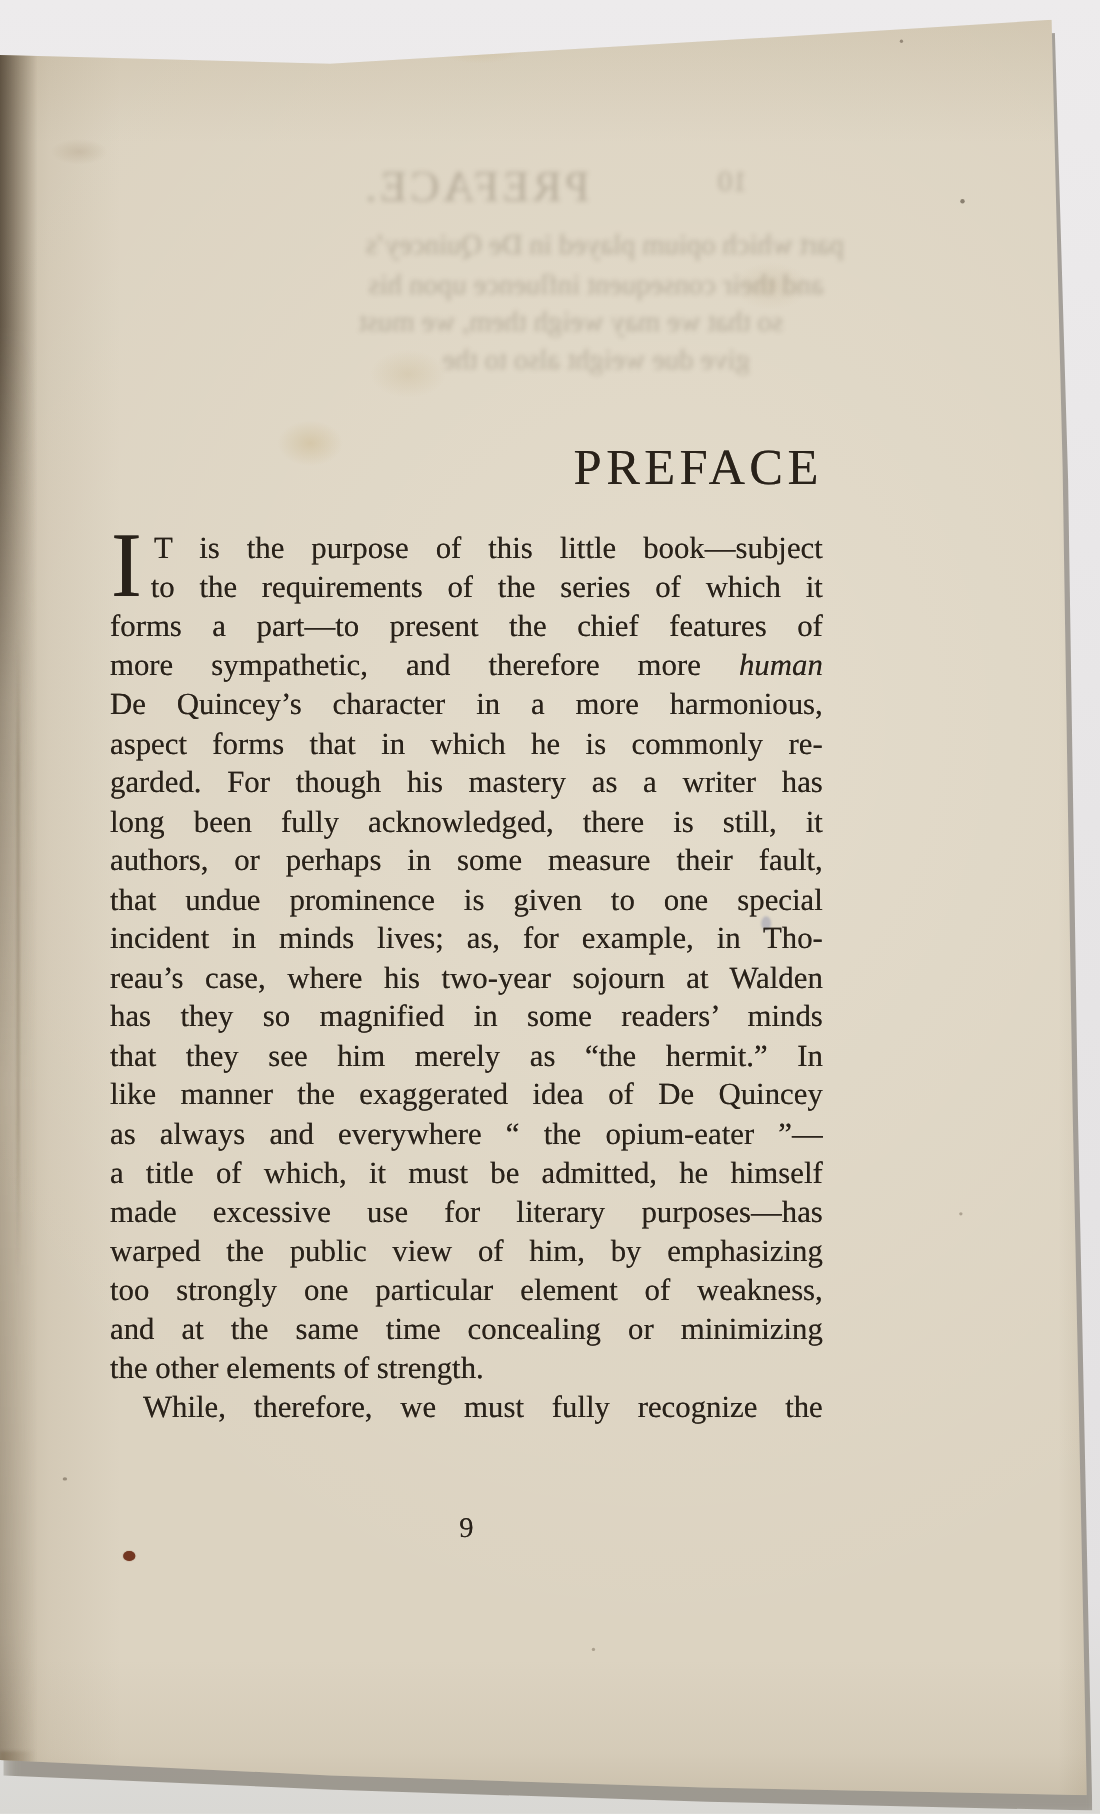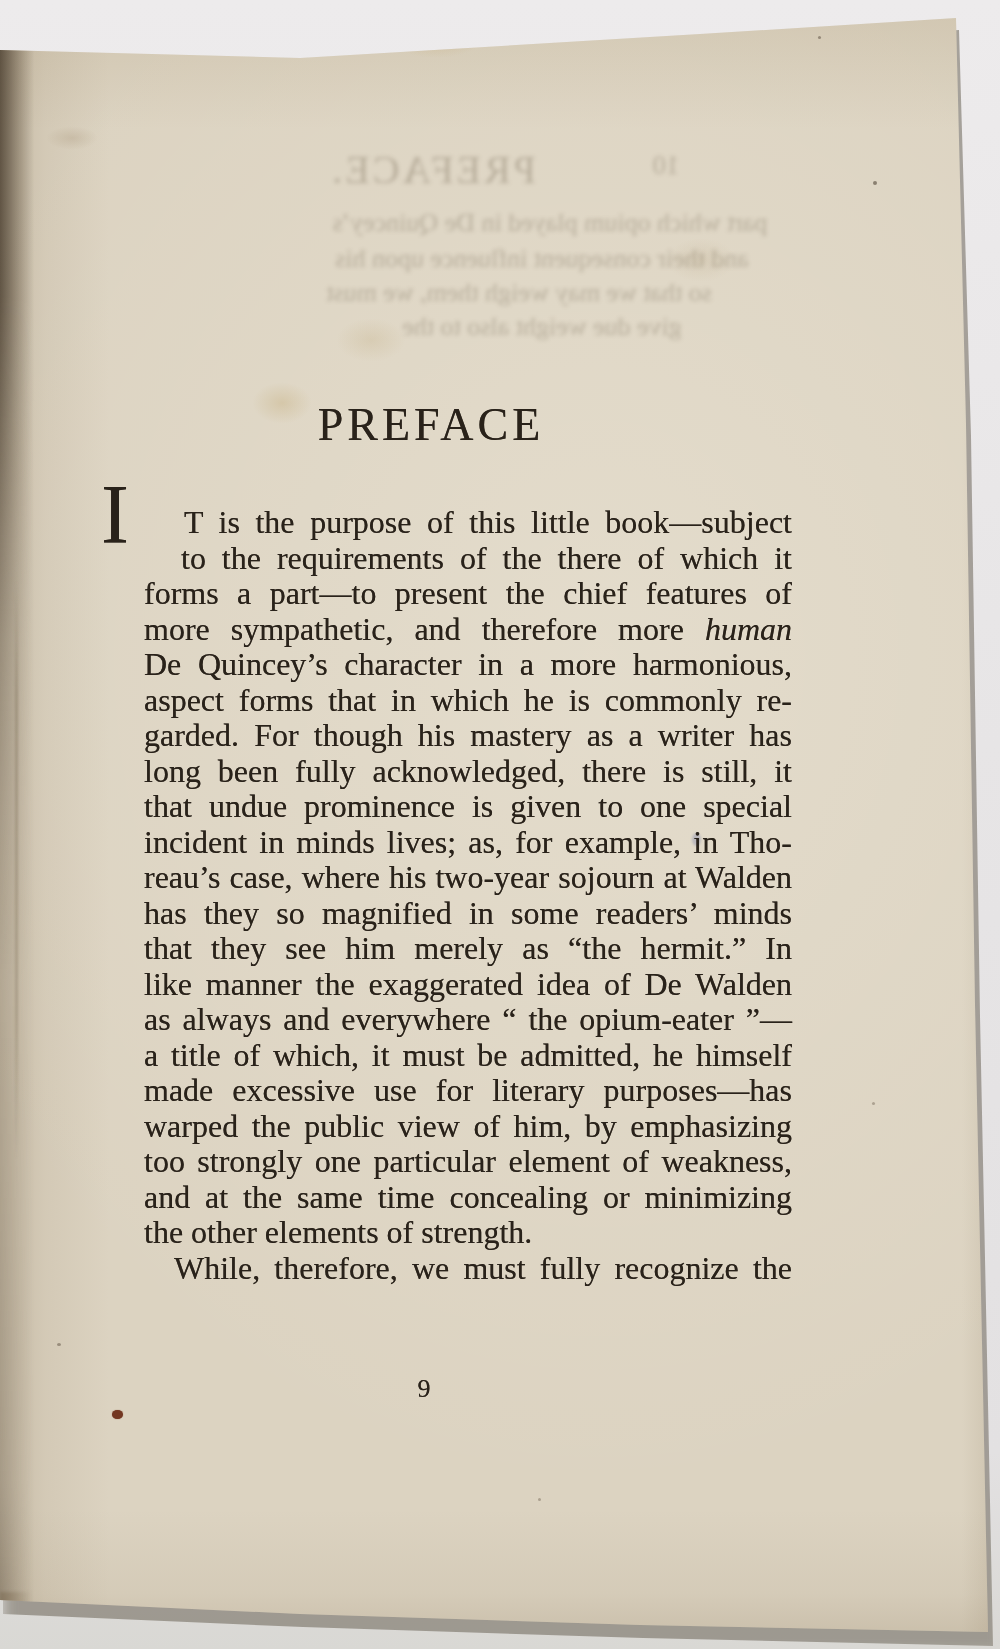--- a/index.html
+++ b/index.html
@@ -74,25 +74,25 @@
   .ghost-folio{left:644px;top:150px;width:44px;font-size:27px;}
   .gl1{left:278px;top:208px;width:544px;font-size:26px;}
   .gl2{left:282px;top:244px;width:520px;font-size:26px;}
   .gl3{left:288px;top:278px;width:462px;font-size:26px;}
   .gl4{left:357px;top:312px;width:370px;font-size:26px;}
 
   
   .ink{color:#29221a;text-shadow:0 0 .5px rgba(41,34,26,.75);}
   .chapter-title{
     position:absolute;left:100px;top:398px;width:648px;
-    font-size:46px;letter-spacing:4px;text-align:center;text-indent:14px;
+    font-size:46px;letter-spacing:4px;text-align:right;text-indent:14px;
   }
   .textcol{
-    position:absolute;left:100px;top:505px;width:648px;
-    font-size:32px;line-height:35.5px;margin-left:44px;
+    position:absolute;left:100px;top:481px;width:648px;
+    font-size:28px;line-height:35.5px;
   }
   .bline{
     text-align:justify;text-align-last:justify;
     height:35.5px;overflow:visible;
   }
   .bline.noj{text-align-last:left;}
   .bline.ind{text-indent:30px;}
   .bline.dc1{padding-left:40px;}
   .bline.dc2{padding-left:37px;}
   .drop-cap{
@@ -136,33 +136,34 @@
     <div class="ghost gl2">and their consequent influence upon his</div>
     <div class="ghost gl3">so that we may weigh them, we must</div>
     <div class="ghost gl4">give due weight also to the</div>
 
     <div class="chapter-title ink">PREFACE</div>
 
     <div class="drop-cap ink">I</div>
 
     <div class="textcol ink">
       <div class="bline dc1">T is the purpose of this little book—subject</div>
-      <div class="bline dc2">to the requirements of the there of which it</div>
+      <div class="bline dc2">to the requirements of the series of which it</div>
       <div class="bline">forms a part—to present the chief features of</div>
       <div class="bline"><span>more sympathetic, and therefore more </span><span class="em">human</span></div>
       <div class="bline">De Quincey’s character in a more harmonious,</div>
       <div class="bline">aspect forms that in which he is commonly re-</div>
       <div class="bline">garded. For though his mastery as a writer has</div>
       <div class="bline">long been fully acknowledged, there is still, it</div>
+      <div class="bline">authors, or perhaps in some measure their fault,</div>
       <div class="bline">that undue prominence is given to one special</div>
       <div class="bline">incident in minds lives; as, for example, in Tho-</div>
       <div class="bline">reau’s case, where his two-year sojourn at Walden</div>
       <div class="bline">has they so magnified in some readers’ minds</div>
       <div class="bline">that they see him merely as “the hermit.” In</div>
-      <div class="bline">like manner the exaggerated idea of De Walden</div>
+      <div class="bline">like manner the exaggerated idea of De Quincey</div>
       <div class="bline">as always and everywhere “ the opium-eater ”—</div>
       <div class="bline">a title of which, it must be admitted, he himself</div>
       <div class="bline">made excessive use for literary purposes—has</div>
       <div class="bline">warped the public view of him, by emphasizing</div>
       <div class="bline">too strongly one particular element of weakness,</div>
       <div class="bline">and at the same time concealing or minimizing</div>
       <div class="bline noj">the other elements of strength.</div>
       <div class="bline ind">While, therefore, we must fully recognize the</div>
     </div>
 

